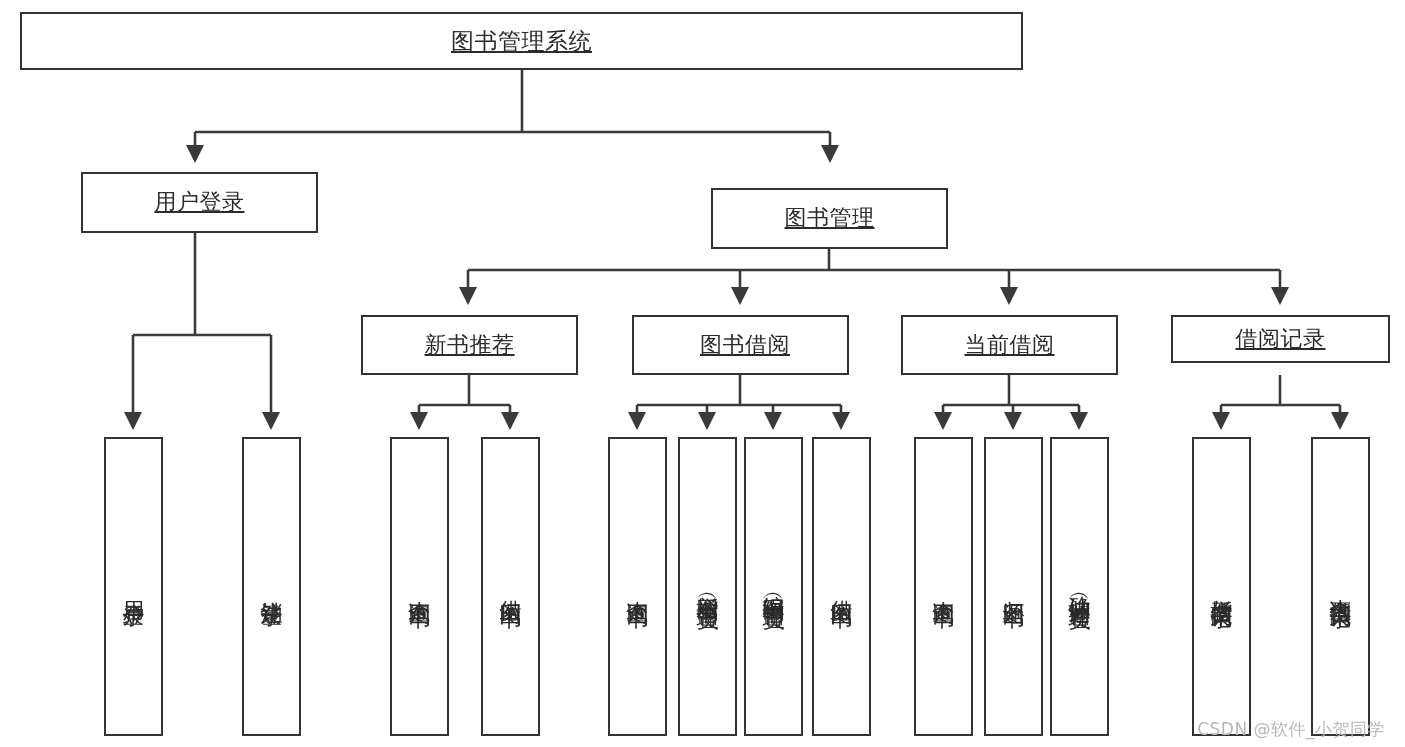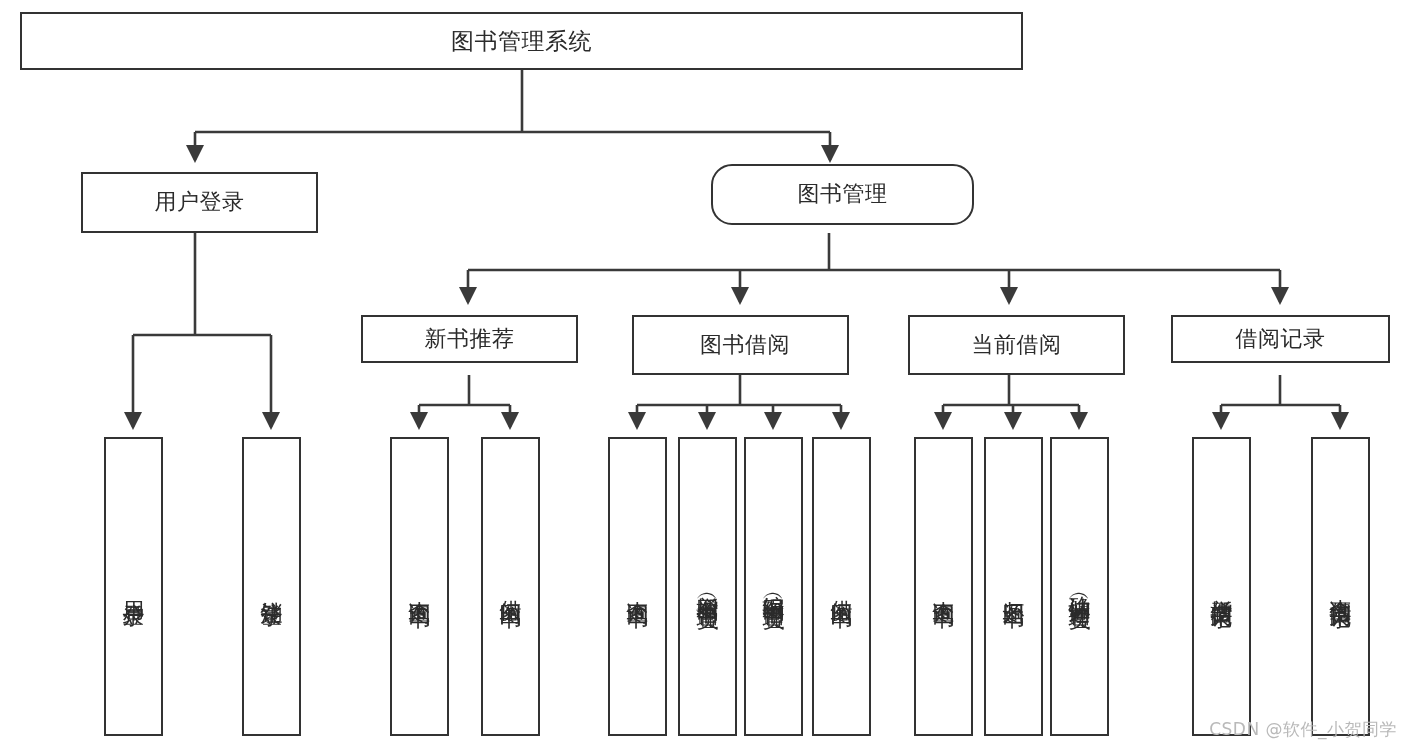--- a/index.html
+++ b/index.html
@@ -37,38 +37,39 @@
   }
   .node .label {
     display: block;
     line-height: 1.22;
     letter-spacing: 0.5px;
   }
   
   .node.h .label {
     writing-mode: horizontal-tb;
     font-size: 22px;
+    text-decoration: underline;
   }
   .node.root .label { font-size: 23px; }
   
   .node.v {
     padding: 8px 0;
     align-items: center;
   }
   .node.v .label {
     writing-mode: vertical-rl;
     text-orientation: upright;
     font-size: 22px;
     line-height: 1.18;
     letter-spacing: 2px;
     white-space: nowrap;
   }
   #watermark {
     position: absolute;
-    right: 8px;
+    right: 20px;
     bottom: 6px;
     font-size: 17px;
     color: #b9b9b9;
     font-family: "DejaVu Sans", "Liberation Sans", sans-serif;
     letter-spacing: 0.5px;
     white-space: nowrap;
   }
 </style>
 </head>
 <body>
@@ -125,31 +126,31 @@
     </g>
   </svg>
 
   <div class="node h root" style="left:20px; top:12px; width:1003px; height:58px;">
     <span class="label">图书管理系统</span>
   </div>
 
   <div class="node h" style="left:81px; top:172px; width:237px; height:61px;">
     <span class="label">用户登录</span>
   </div>
-  <div class="node h" style="left:711px; top:164px; width:263px; height:61px;border-radius:21px;">
+  <div class="node h" style="left:711px; top:188px; width:237px; height:61px;">
     <span class="label">图书管理</span>
   </div>
 
-  <div class="node h" style="left:361px; top:315px; width:217px; height:48px;">
+  <div class="node h" style="left:361px; top:315px; width:217px; height:60px;">
     <span class="label">新书推荐</span>
   </div>
   <div class="node h" style="left:632px; top:315px; width:217px; height:60px;padding-left:9px;">
     <span class="label">图书借阅</span>
   </div>
-  <div class="node h" style="left:901px; top:315px; width:217px; height:60px;margin-left:7px;">
+  <div class="node h" style="left:901px; top:315px; width:217px; height:60px;">
     <span class="label">当前借阅</span>
   </div>
   <div class="node h" style="left:1171px; top:315px; width:219px; height:48px;">
     <span class="label">借阅记录</span>
   </div>
 
   <div class="node v" style="left:104px; top:437px; width:59px; height:299px;">
     <span class="label">用户登录</span>
   </div>
   <div class="node v" style="left:242px; top:437px; width:59px; height:299px;">

